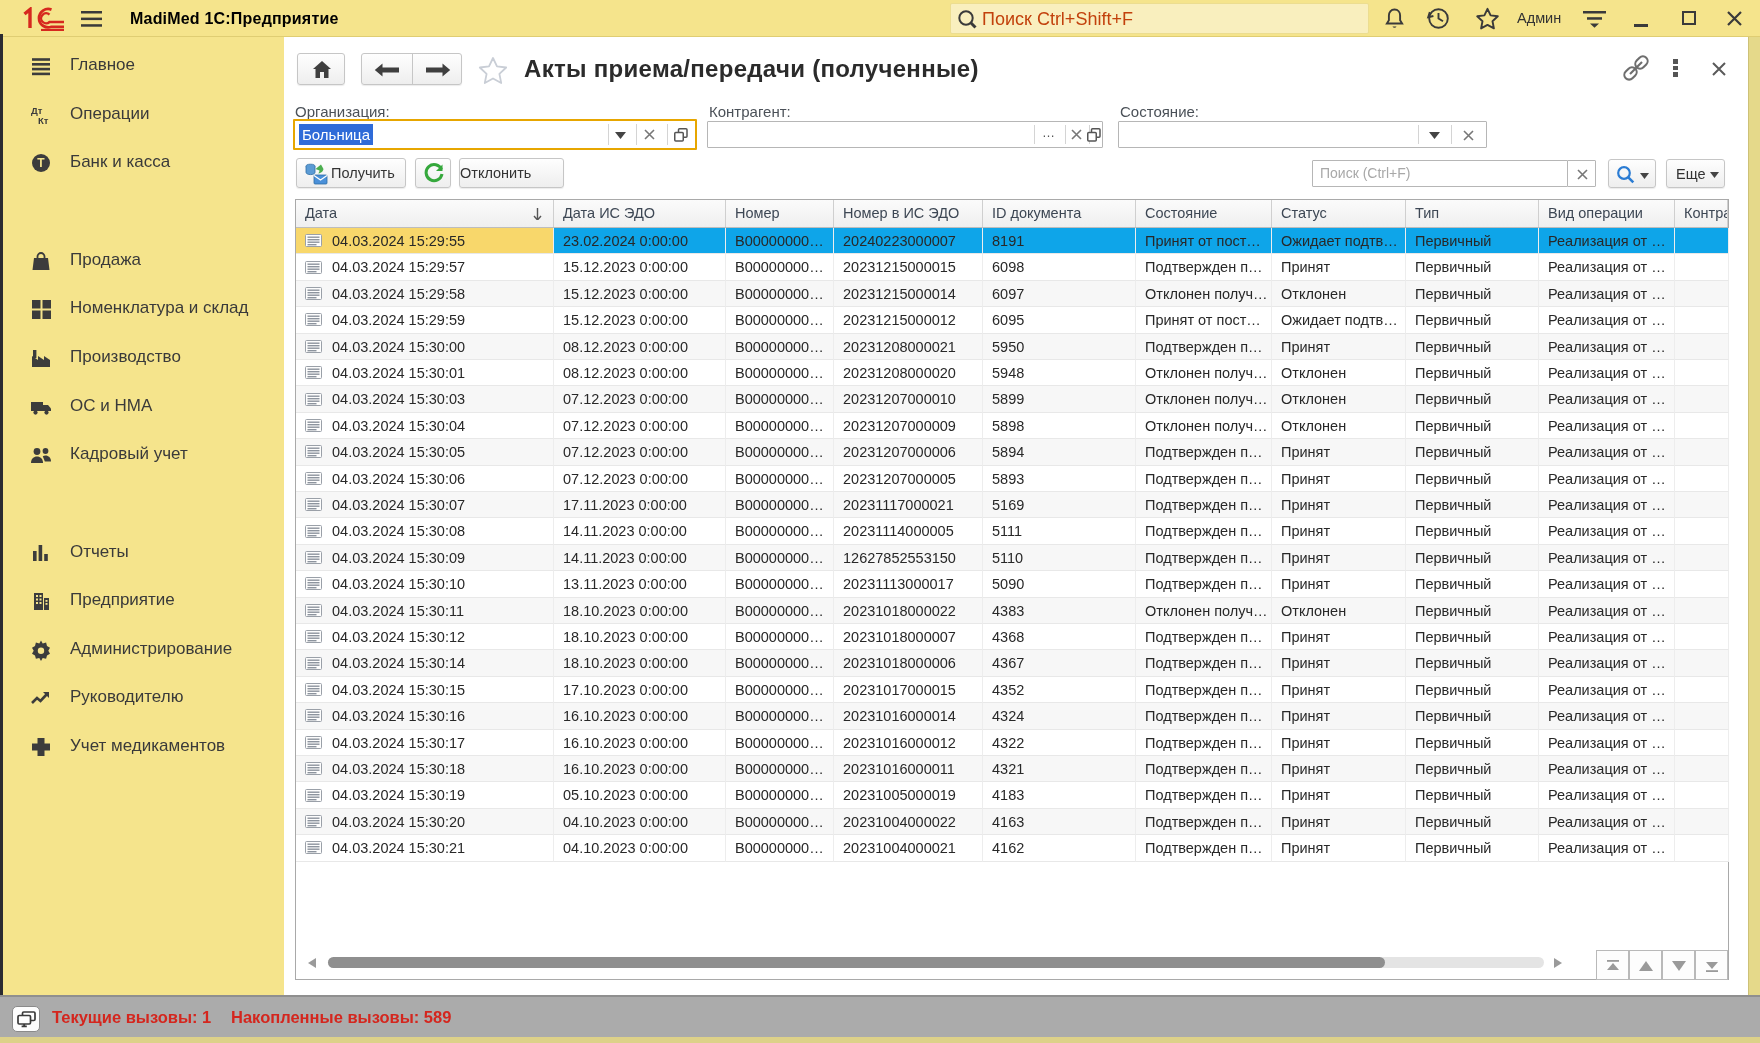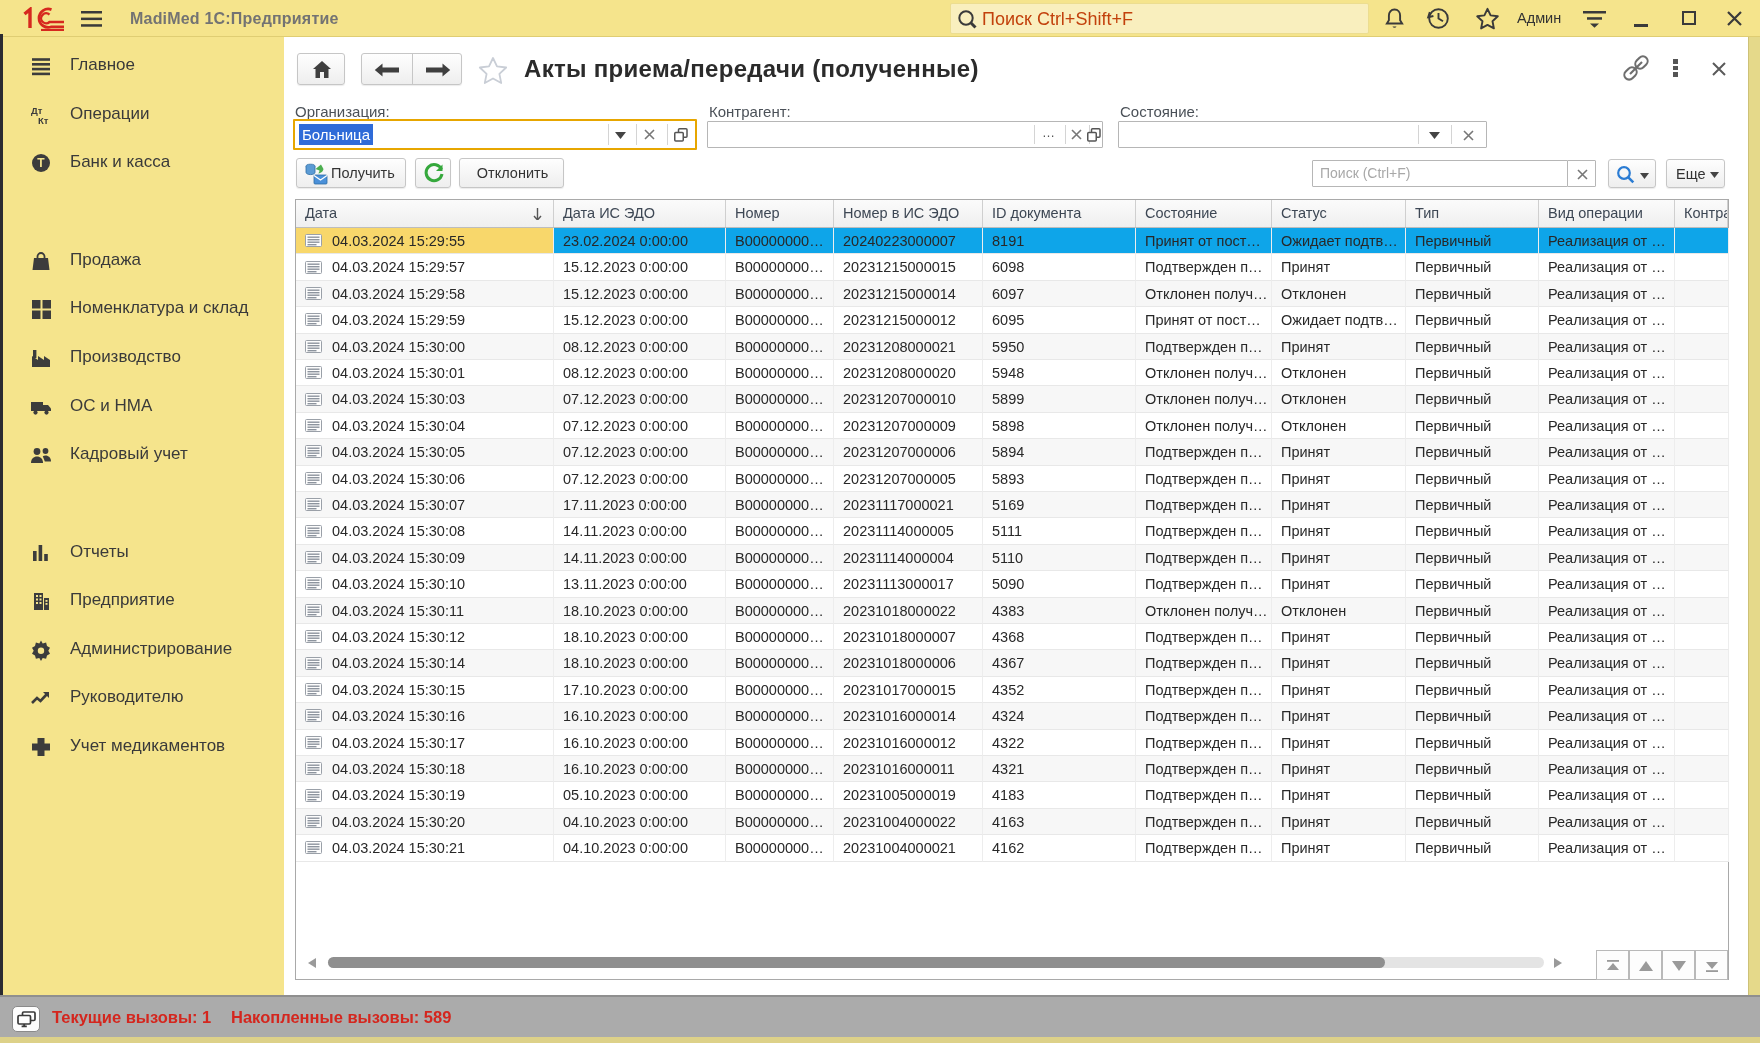--- a/index.html
+++ b/index.html
@@ -45,21 +45,21 @@
      <path d="M20 23 H43" stroke-width="2.2"></path>
    </g>
  </svg>
  <svg style="position:absolute;left:81px;top:11px" width="21" height="16" viewBox="0 0 21 16">
       <g fill="#3a3a3a">
         <rect x="0" y="0" width="21" height="2.5"></rect>
         <rect x="0" y="6.6" width="21" height="2.5"></rect>
         <rect x="0" y="13.2" width="21" height="2.5"></rect>
       </g>
     </svg>
- <div style="position:absolute;left:130px;top:0;height:37px;line-height:37px;font-size:16px;font-weight:bold;letter-spacing:0.2px;color:#737373">MadiMed 1С:Предприятие</div>
+ <div style="position:absolute;left:130px;top:0;height:37px;line-height:37px;font-size:16px;font-weight:bold;letter-spacing:0.2px;color:#000000">MadiMed 1С:Предприятие</div>
  <div style="position:absolute;left:950px;top:3px;width:419px;height:31px;background:#f9efbe;border:1px solid #ecdd90;border-radius:2px">
    <svg style="position:absolute;left:6px;top:5px" width="21" height="21" viewBox="0 0 21 21">
         <circle cx="9" cy="9" r="6.7" fill="none" stroke="#3a3a3a" stroke-width="2"></circle>
         <path d="M13.8 13.8 L18.5 18.5" stroke="#3a3a3a" stroke-width="3"></path>
       </svg>
    <span style="position:absolute;left:31px;top:0;line-height:30px;font-size:18px;color:#c2410c">Поиск Ctrl+Shift+F</span>
  </div>
  <svg style="position:absolute;left:1383px;top:7px" width="23" height="23" viewBox="0 0 23 23">
       <path d="M11.5 2.5c3.6 0 5.6 2.7 5.6 6v4.8l2 3.2H3.9l2-3.2V8.5c0-3.3 2-6 5.6-6z" fill="none" stroke="#3a3a3a" stroke-width="1.9"></path>
       <path d="M9.5 19.5a2.2 2.2 0 0 0 4 0z" fill="#3a3a3a"></path>
@@ -308,21 +308,21 @@
    </svg>
    <span style="position:absolute;left:34px;top:0;line-height:29px;font-size:14.5px;color:#333">Получить</span>
  </div>
  <div class="btn" style="left:131px;top:121px;width:36px;height:30px">
    <svg style="position:absolute;left:7px;top:4px" width="22" height="22" viewBox="0 0 22 22">
         <path d="M18.5 6.5 A 8 8 0 1 0 19 11" fill="none" stroke="#35a83c" stroke-width="3"></path>
         <path d="M19.5 1.5 L19.5 8 L13 8 Z" fill="#35a83c"></path>
       </svg>
  </div>
  <div class="btn" style="left:175px;top:121px;width:105px;height:30px">
-   <span style="position:absolute;left:0;width:105px;text-align:center;line-height:29px;font-size:14.5px;color:#333">Отклонить</span>
+   <span style="position:absolute;left:0;width:105px;text-align:left;line-height:29px;font-size:14.5px;color:#333">Отклонить</span>
  </div>
  <div class="inp" style="left:1028px;top:123px;width:256px;height:27px">
    <span style="position:absolute;left:7px;line-height:25px;font-size:14px;color:#a8a8a8">Поиск (Ctrl+F)</span>
  </div>
  <div class="inp" style="left:1283px;top:123px;width:29px;height:27px">
    <svg style="position:absolute;left:9px;top:8px" width="11" height="11" viewBox="0 0 11 11">
         <path d="M1 1l9 9M10 1l-9 9" stroke="#777" stroke-width="1.6"></path>
       </svg>
  </div>
  <div class="btn" style="left:1324px;top:122px;width:48px;height:29px">
@@ -575,21 +575,21 @@
 <div class="row" style="top:344.8px">
         <div class="c c0" style="left:0px;width:258px"><svg class="dicon" width="17" height="13" viewBox="0 0 17 13">
             <rect x="0.5" y="0.5" width="16" height="12" rx="1" fill="#fdfdfd" stroke="#9aa0a8"></rect>
             <rect x="2.5" y="2.5" width="12" height="1.4" fill="#8d949e"></rect>
             <rect x="2.5" y="5" width="12" height="1.4" fill="#8d949e"></rect>
             <rect x="2.5" y="7.5" width="12" height="1.4" fill="#8d949e"></rect>
             <rect x="2.5" y="10" width="9" height="1.4" fill="#8d949e"></rect>
           </svg><span class="dt">04.03.2024 15:30:09</span></div>
         <div class="c" style="left:258px;width:172px">14.11.2023 0:00:00</div>
         <div class="c" style="left:430px;width:108px">B00000000…</div>
-        <div class="c" style="left:538px;width:149px">20231114000004</div>
+        <div class="c" style="left:538px;width:149px">12627852553150</div>
         <div class="c" style="left:687px;width:153px">5110</div>
         <div class="c" style="left:840px;width:136px">Подтвержден п…</div>
         <div class="c" style="left:976px;width:134px">Принят</div>
         <div class="c" style="left:1110px;width:133px">Первичный</div>
         <div class="c" style="left:1243px;width:136px">Реализация от …</div>
         <div class="c" style="left:1379px;width:54px"></div>
       </div>
 <div class="row" style="top:371.2px">
         <div class="c c0" style="left:0px;width:258px"><svg class="dicon" width="17" height="13" viewBox="0 0 17 13">
             <rect x="0.5" y="0.5" width="16" height="12" rx="1" fill="#fdfdfd" stroke="#9aa0a8"></rect>

